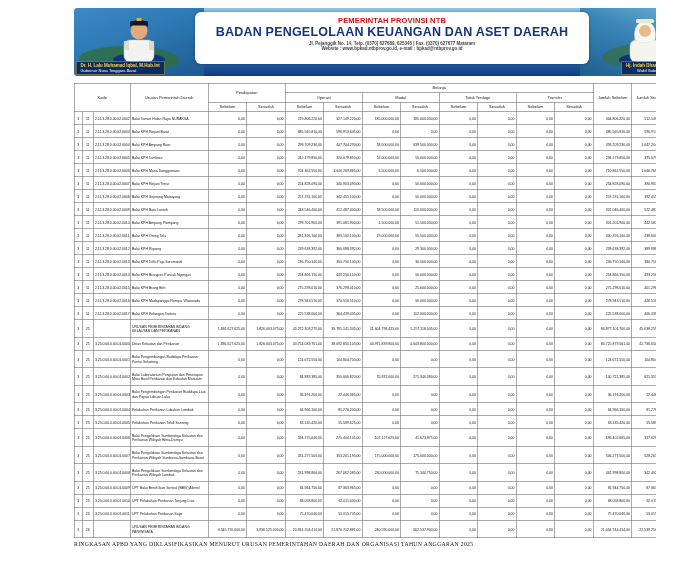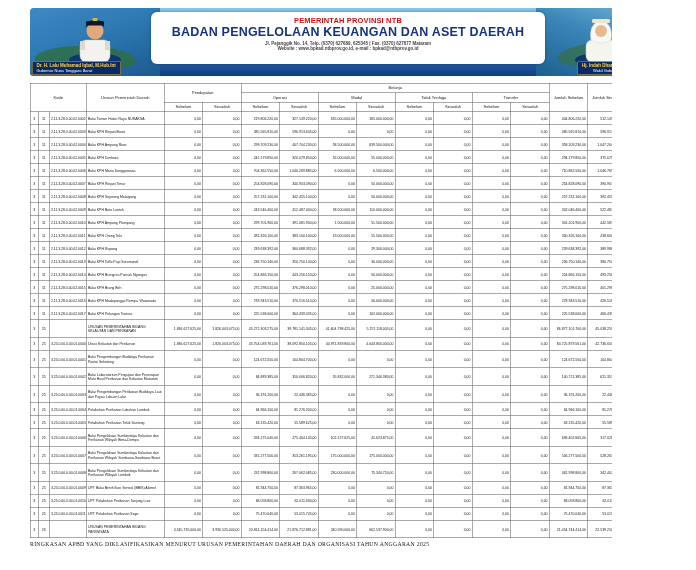--- a/index.html
+++ b/index.html
@@ -1,17 +1,17 @@
 <!DOCTYPE html>
 <html><head>
 <meta charset="utf-8">
 <style>
   html,body{margin:0;padding:0;background:#ffffff;}
   .page{width:612px;height:570px;overflow:hidden;position:relative;background:#fff;
-        font-family:"Liberation Sans", sans-serif;}
+        font-family:"Liberation Sans", sans-serif;padding-left:44px;}
   .scale{width:1392px;height:1140px;transform:scale(0.5);transform-origin:0 0;
          box-sizing:border-box;padding:16px 60px 0 60px;}
 
   
   .banner{position:relative;height:136px;border-radius:8px;overflow:hidden;
           background:linear-gradient(180deg,#8cc6e8 0%,#5b9bd5 35%,#2b6cb8 70%,#123c7a 100%);}
   .scene-left{position:absolute;left:0;top:0;width:260px;height:100%;
           background:linear-gradient(160deg,#3f88c5 0%,#2e7bb5 40%,#1c5a8f 100%);}
   .scene-left:after{content:"";position:absolute;left:10px;bottom:14px;width:200px;height:46px;
           background:#2f6e3e;border-radius:50% 60% 40% 50%/60% 70% 30% 40%;opacity:.8;}

